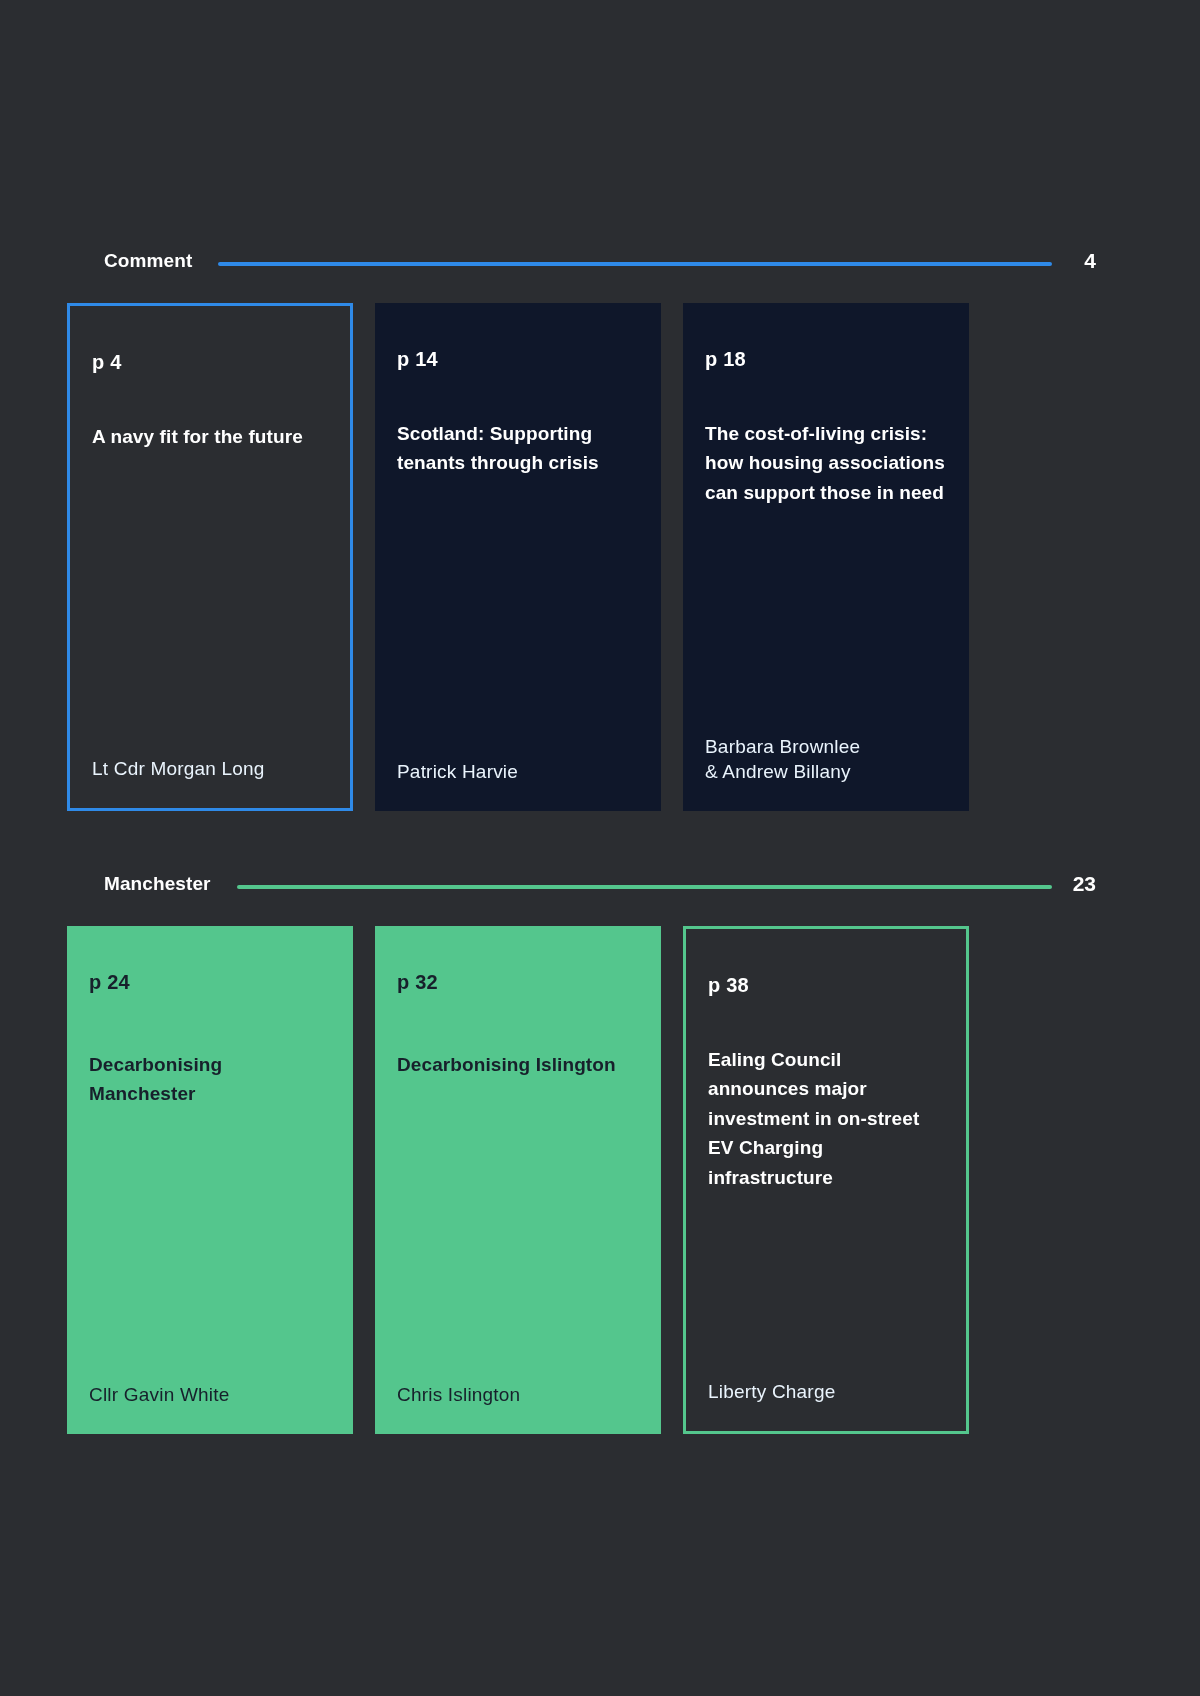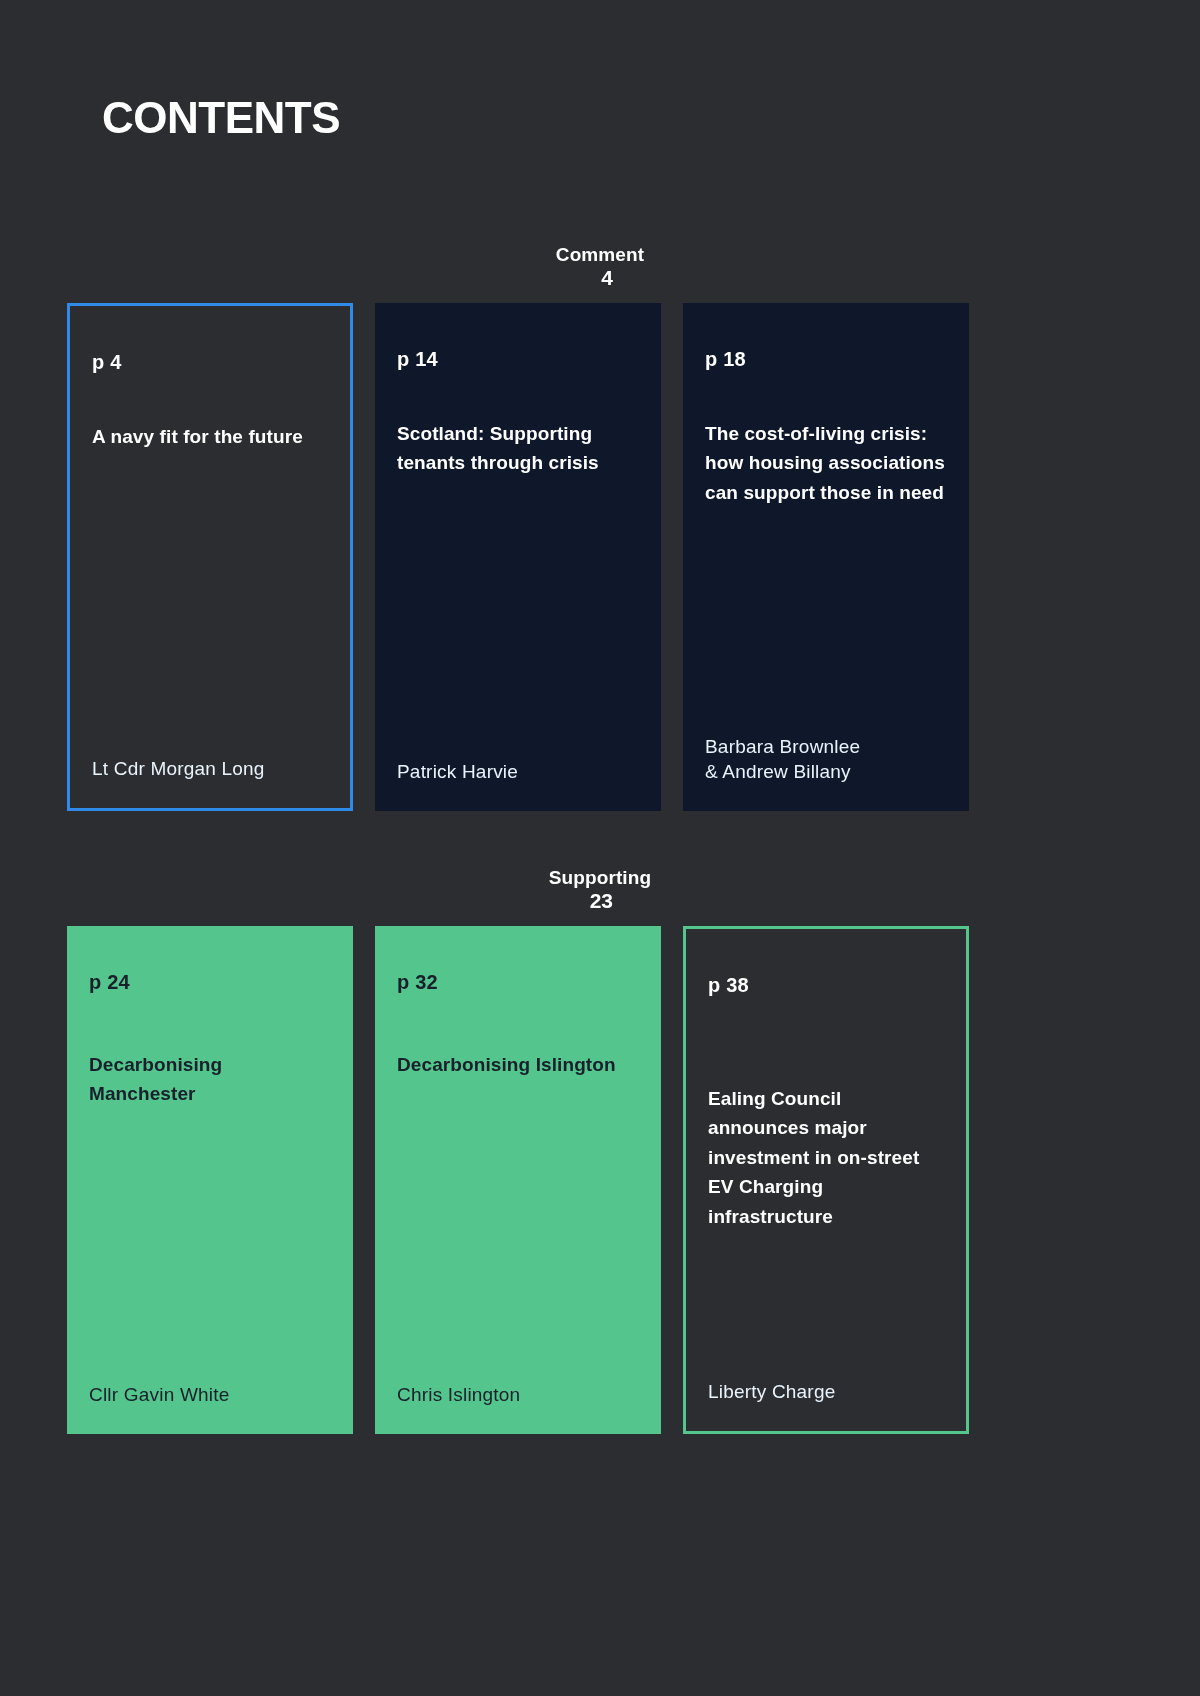--- a/index.html
+++ b/index.html
@@ -37,21 +37,20 @@
   #section-0 { top: 244px; }
   #section-1 { top: 867px; }
 
   .section-head {
     position: relative;
     display: flex;
     align-items: center;
     height: 34px;
     padding-left: 104px;
     padding-right: 104px;
-    flex-direction: column;
   }
 
   .section-label {
     font-size: 19px;
     font-weight: 700;
     color: #ffffff;
     white-space: nowrap;
     letter-spacing: 0.1px;
   }
 
@@ -86,21 +85,21 @@
     width: 286px;
     height: 508px;
     display: flex;
     flex-direction: column;
     padding: 46px 22px 26px 22px;
   }
 
   .card.filled-blue      { background: #0f172a; }
   .card.filled-green     { background: #54c68d; gap: 8px; }
   .card.outline-blue     { background: #2b2d31; border: 3px solid #2f8ae8; }
-  .card.outline-green    { background: #2b2d31; border: 3px solid #54c68d; gap: 39px; }
+  .card.outline-green    { background: #2b2d31; border: 3px solid #54c68d; }
 
   .card-page {
     font-size: 20px;
     font-weight: 700;
     line-height: 1;
     letter-spacing: 0.2px;
   }
 
   .card-title {
     margin-top: 50px;
@@ -127,21 +126,20 @@
 
   .text-dark .card-page    { color: #17202b; }
   .text-dark .card-title   { color: #17202b; }
   .text-dark .card-author  { color: #17202b; }
 </style>
 </head>
 <body style="background: rgb(43, 45, 49);">
 
 <div class="page" style="background: rgb(43, 45, 49);">
 
-  <div class="page-title">CONTENTS</div>
 
   <div class="section" id="section-0">
 
     <div class="section-head">
       <span class="section-label">Comment</span>
       <span class="section-rule" style="background: rgb(47, 138, 232);"></span>
       <span class="section-page">4</span>
     </div>
 
     <div class="cards">
@@ -167,21 +165,21 @@
         <div class="card-author">Barbara Brownlee
 &amp; Andrew Billany</div>
       </div>
 
     </div>
   </div>
 
   <div class="section" id="section-1">
 
     <div class="section-head">
-      <span class="section-label">Supporting</span>
+      <span class="section-label">Manchester</span>
       <span class="section-rule" style="background: rgb(84, 198, 141);"></span>
       <span class="section-page">23</span>
     </div>
 
     <div class="cards">
 
       <div class="card filled-green text-dark">
         <div class="card-page">p 24</div>
         <div class="card-title">Decarbonising Manchester</div>
         <div class="card-spacer"></div>

